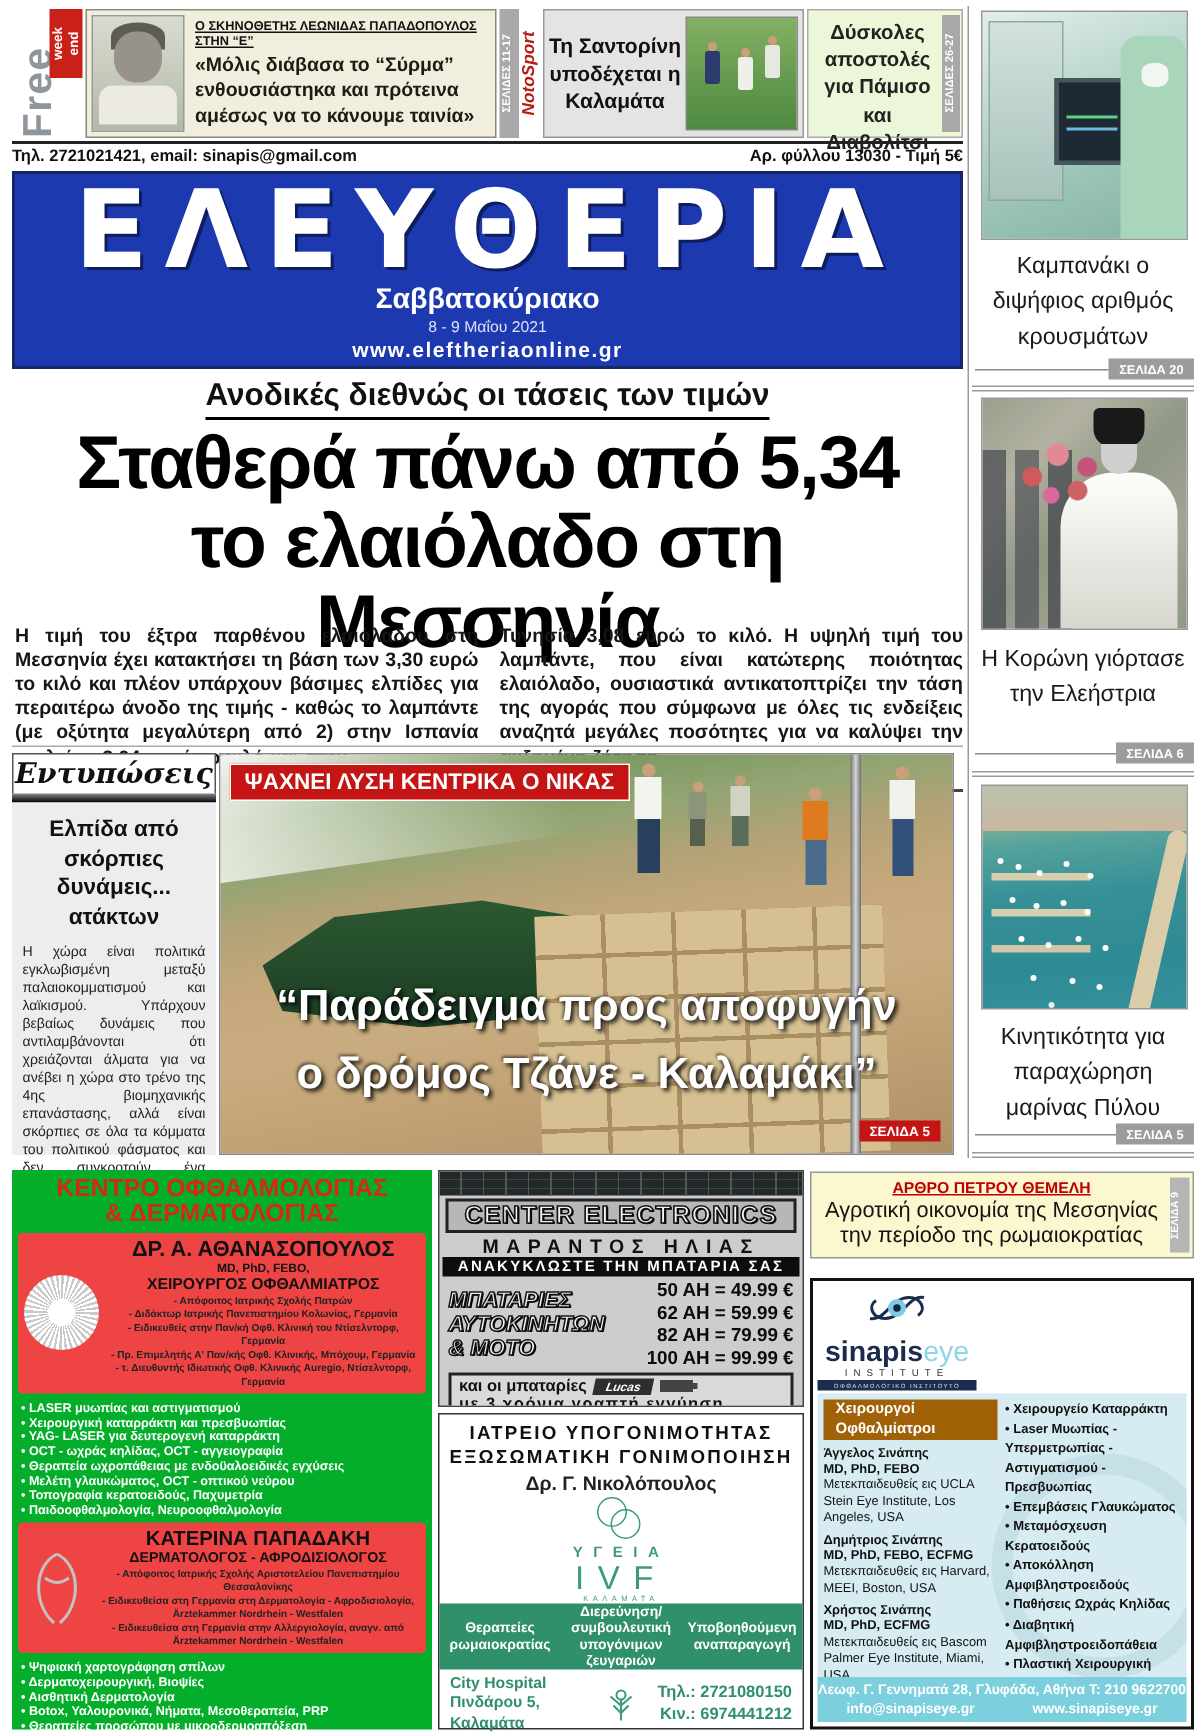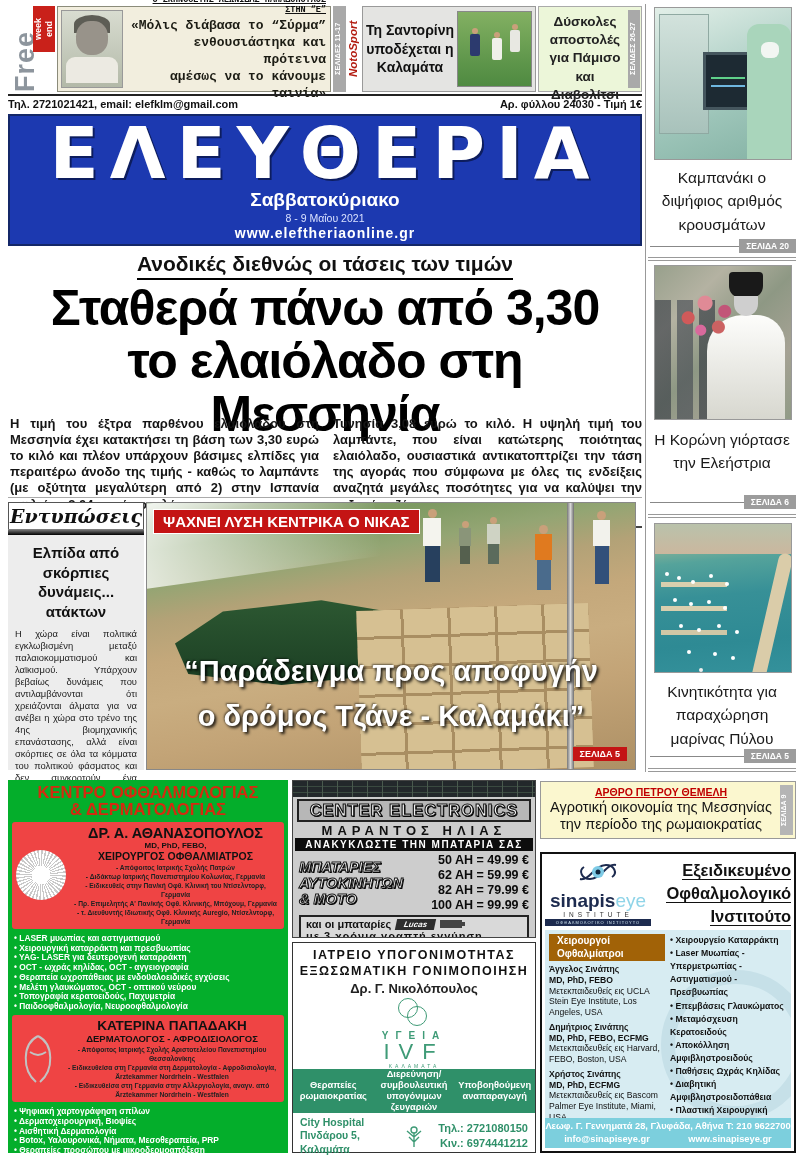--- a/index.html
+++ b/index.html
@@ -10,21 +10,21 @@
 
 .fw{position:absolute;left:8px;top:6px;width:48px;height:86px;}
 .fw-free{position:absolute;left:2px;top:2px;height:84px;writing-mode:vertical-rl;transform:rotate(180deg);font-size:27px;font-weight:bold;color:#8d959d;letter-spacing:1px;}
 .fw-badge{position:absolute;right:1px;top:0;width:22px;height:46px;display:flex;}
 .fw-badge span{writing-mode:vertical-rl;transform:rotate(180deg);background:#c9211a;color:#fff;font-size:9px;font-weight:bold;width:11px;text-align:center;}
 .box-interview{position:absolute;left:57px;top:6px;width:274px;height:86px;border:1px solid #8b8b7a;background:#f2eede;display:flex;}
 .iv-photo{width:62px;height:78px;margin:3px;background:linear-gradient(#d8dcd0,#b3b9a8);border:1px solid #999;flex:none;overflow:hidden;}
 .iv-hair{width:36px;height:18px;background:#5d5d55;border-radius:50% 50% 0 0;margin:4px auto 0;}
 .iv-head{width:32px;height:34px;background:#98938a;border-radius:45%;margin:-12px auto 0;}
 .iv-body{width:52px;height:26px;background:#eceae2;border-radius:9px 9px 0 0;margin:2px auto 0;}
-.iv-text{flex:1;padding:3px 4px;text-align:right;display:flex;flex-direction:column;justify-content:center;font-family:Liberation Mono, monospace;}
+.iv-text{flex:1;padding:3px 4px;text-align:left;display:flex;flex-direction:column;justify-content:center;}
 .iv-kicker{font-size:8.5px;font-weight:bold;text-decoration:underline;margin-bottom:3px;}
 .iv-quote{font-size:13px;font-weight:bold;line-height:1.3;color:#1c1c14;}
 .strip-pages1{position:absolute;left:333px;top:6px;width:13px;height:86px;background:#a9a9a9;color:#fff;}
 .strip-pages1 span,.strip-pages2 span,.ab-tab span{display:block;writing-mode:vertical-rl;transform:rotate(180deg);font-size:7.5px;font-weight:bold;text-align:center;height:100%;width:100%;}
 .strip-noto{position:absolute;left:347px;top:6px;width:14px;height:86px;}
 .strip-noto span{display:block;writing-mode:vertical-rl;transform:rotate(180deg);font-size:11.5px;font-weight:bold;font-style:italic;color:#b31d12;text-align:center;height:100%;}
 .box-santorini{position:absolute;left:362px;top:6px;width:174px;height:86px;background:#e4e4e2;border:1px solid #999;display:flex;align-items:center;}
 .st-text{width:94px;font-size:14px;font-weight:bold;text-align:center;line-height:1.35;padding:2px;}
 .st-photo{flex:1;height:76px;margin-right:3px;background:linear-gradient(#83b062,#5d954a 70%,#4f8a41);border:1px solid #888;position:relative;overflow:hidden;}
 .fb{position:absolute;width:10px;height:22px;border-radius:2px;}
@@ -285,36 +285,36 @@
   </div>
   <div class="sb-caption" style="top:680px;">Κινητικότητα για παραχώρηση μαρίνας Πύλου</div>
   <div class="sb-tab" style="top:749px;">
     <span class="ln"></span>
     <span class="pg">ΣΕΛΙΔΑ 5</span>
   </div>
   <div class="sb-div" style="top:768px;"></div>
 
   <div class="topline"></div>
   <div class="infoline">
-    <span>Τηλ. 2721021421, email: elefklm@gmail.com</span>
-    <span>Αρ. φύλλου 24030 - Τιμή 1€</span>
+    <span>Τηλ. 2721021421, email: sinapis@gmail.com</span>
+    <span>Αρ. φύλλου 13030 - Τιμή 5€</span>
   </div>
 
   <div class="masthead">
     <div class="mh-title">ΕΛΕΥΘΕΡΙΑ</div>
     <div class="mh-sub">Σαββατοκύριακο</div>
     <div class="mh-date">8 - 9 Μαΐου 2021</div>
     <div class="mh-site">www.eleftheriaonline.gr</div>
   </div>
 
   <div class="lead-kicker">
     <span>Ανοδικές διεθνώς οι τάσεις των τιμών</span>
   </div>
   <div class="headline">
-    <div>Σταθερά πάνω από 3,30</div>
+    <div>Σταθερά πάνω από 5,34</div>
     <div>το ελαιόλαδο στη Μεσσηνία</div>
   </div>
   <div class="lead-cols">
     <div class="lead-col">Η τιμή του έξτρα παρθένου ελαιόλαδου στη Μεσσηνία έχει κατακτήσει τη βάση των 3,30 ευρώ το κιλό και πλέον υπάρχουν βάσιμες ελπίδες για περαιτέρω άνοδο της τιμής - καθώς το λαμπάντε (με οξύτητα μεγαλύτερη από 2) στην Ισπανία πωλείται 3,04 ευρώ το κιλό και στην</div>
     <div class="lead-col">
       <span>Τυνησία 3,08 ευρώ το κιλό. Η υψηλή τιμή του λαμπάντε, που είναι κατώτερης ποιότητας ελαιόλαδο, ουσιαστικά αντικατοπτρίζει την τάση της αγοράς που σύμφωνα με όλες τις ενδείξεις αναζητά μεγάλες ποσότητες για να καλύψει την αυξημένη ζήτηση.</span>
       <div class="pageref">
         <span class="ln"></span>
         <span class="pg">ΣΕΛΙΔΑ 4</span>
         <span class="ln2"></span>
@@ -508,39 +508,34 @@
       <div class="sn-logo">
         <svg width="44" height="30" viewBox="0 0 44 30">
           <path d="M8 10 C2 14 6 22 14 22 C26 22 30 6 40 8 M36 20 C42 16 38 8 30 8 C18 8 14 24 4 22" fill="none" stroke="#1d2b4f" stroke-width="2"></path>
           <circle cx="22" cy="15" r="6" fill="#7ecbe6"></circle>
           <circle cx="22" cy="15" r="2.5" fill="#10263c"></circle>
         </svg>
         <div class="sn-word"><span>sinapis</span><span class="eye">eye</span></div>
         <div class="sn-institute">INSTITUTE</div>
         <div class="sn-bar">ΟΦΘΑΛΜΟΛΟΓΙΚΟ ΙΝΣΤΙΤΟΥΤΟ</div>
       </div>
-      <div class="sn-title">
-        <div><span>Εξειδικευμένο</span></div>
-        <div><span>Οφθαλμολογικό</span></div>
-        <div><span>Ινστιτούτο</span></div>
-      </div>
     </div>
     <div class="sn-panel">
       <div class="sn-ghost"></div>
       <div class="sn-doctors">
         <span class="sn-dochead">Χειρουργοί Οφθαλμίατροι</span>
         <div class="sn-doc">
           <b>Άγγελος Σινάπης</b>
           <b>MD, PhD, FEBO</b>
           <span>Μετεκπαιδευθείς εις UCLA Stein Eye Institute, Los Angeles, USA</span>
         </div>
         <div class="sn-doc">
           <b>Δημήτριος Σινάπης</b>
           <b>MD, PhD, FEBO, ECFMG</b>
-          <span>Μετεκπαιδευθείς εις Harvard, FEBO, Boston, USA</span>
+          <span>Μετεκπαιδευθείς εις Harvard, MEEI, Boston, USA</span>
         </div>
         <div class="sn-doc">
           <b>Χρήστος Σινάπης</b>
           <b>MD, PhD, ECFMG</b>
           <span>Μετεκπαιδευθείς εις Bascom Palmer Eye Institute, Miami, USA</span>
         </div>
         <div class="sn-doc">
           <b>Βασιλική Σινάπη MD</b>
         </div>
       </div>

